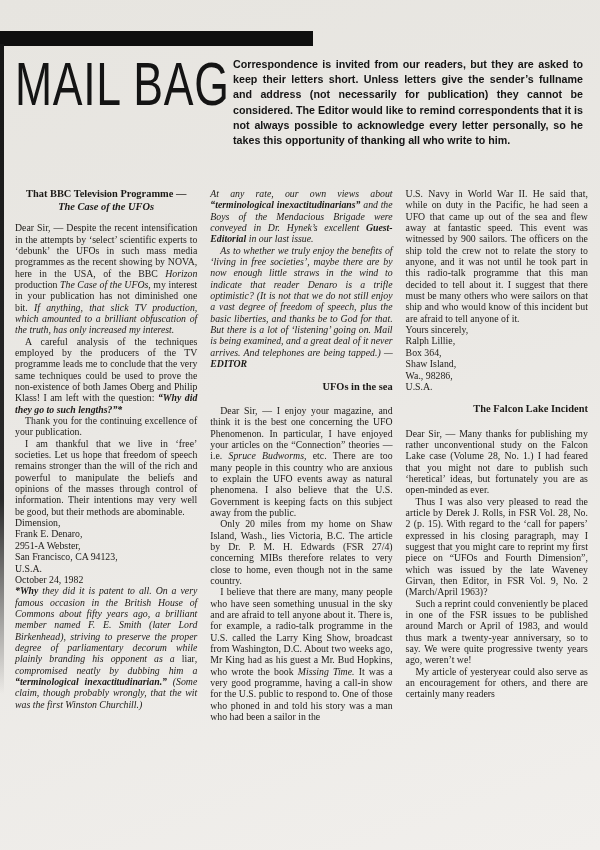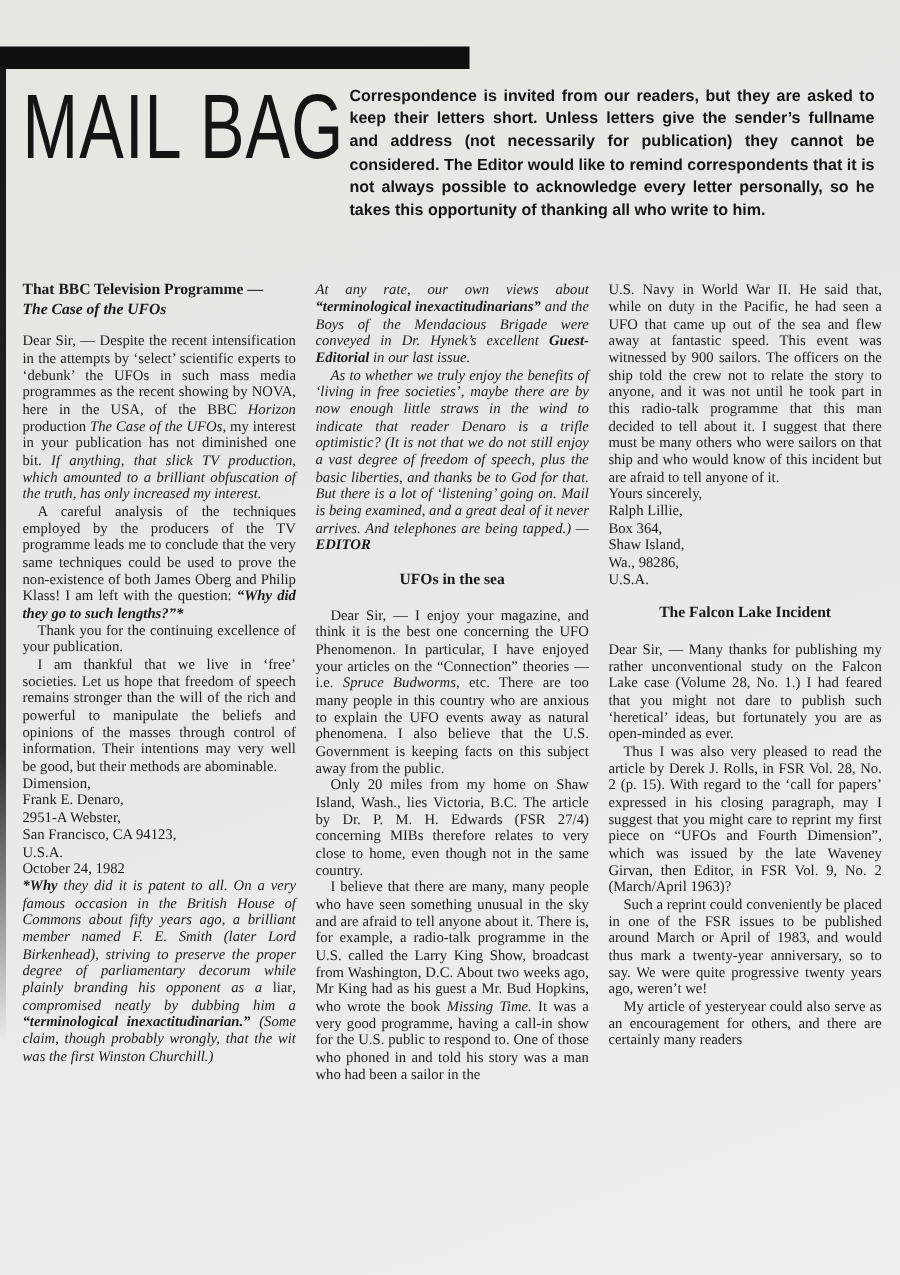--- a/index.html
+++ b/index.html
@@ -27,26 +27,26 @@
   }
   .columns{
     position:absolute;left:15px;top:188px;width:573px;
     display:flex;gap:13px;
   }
   .col{
     width:182.3px;flex:0 0 auto;
     font-size:9.8px;line-height:11.35px;text-align:justify;
   }
   .letter-heading{
-    text-align:left;font-weight:bold;font-size:10.4px;line-height:12.6px;
+    text-align:center;font-weight:bold;font-size:10.4px;line-height:12.6px;
     margin:0 0 9px 0;
   }
   .letter-heading .sub{font-weight:bold;font-style:italic;}
   .mid-heading{
-    text-align:center;font-weight:bold;font-size:10.4px;line-height:11.35px;
+    text-align:right;font-weight:bold;font-size:10.4px;line-height:11.35px;
     margin:11px 0 13px 0;
   }
   .col p{margin:0;text-indent:10px;}
   .col p.noindent{text-indent:0;}
   .sig{text-align:left;}
   .sig div{text-indent:0;}
   .footnote{margin-top:13px;}
   .seg-i{font-style:italic;}
   .seg-b{font-weight:normal;}
   .seg-bi{font-weight:bold;font-style:italic;}

